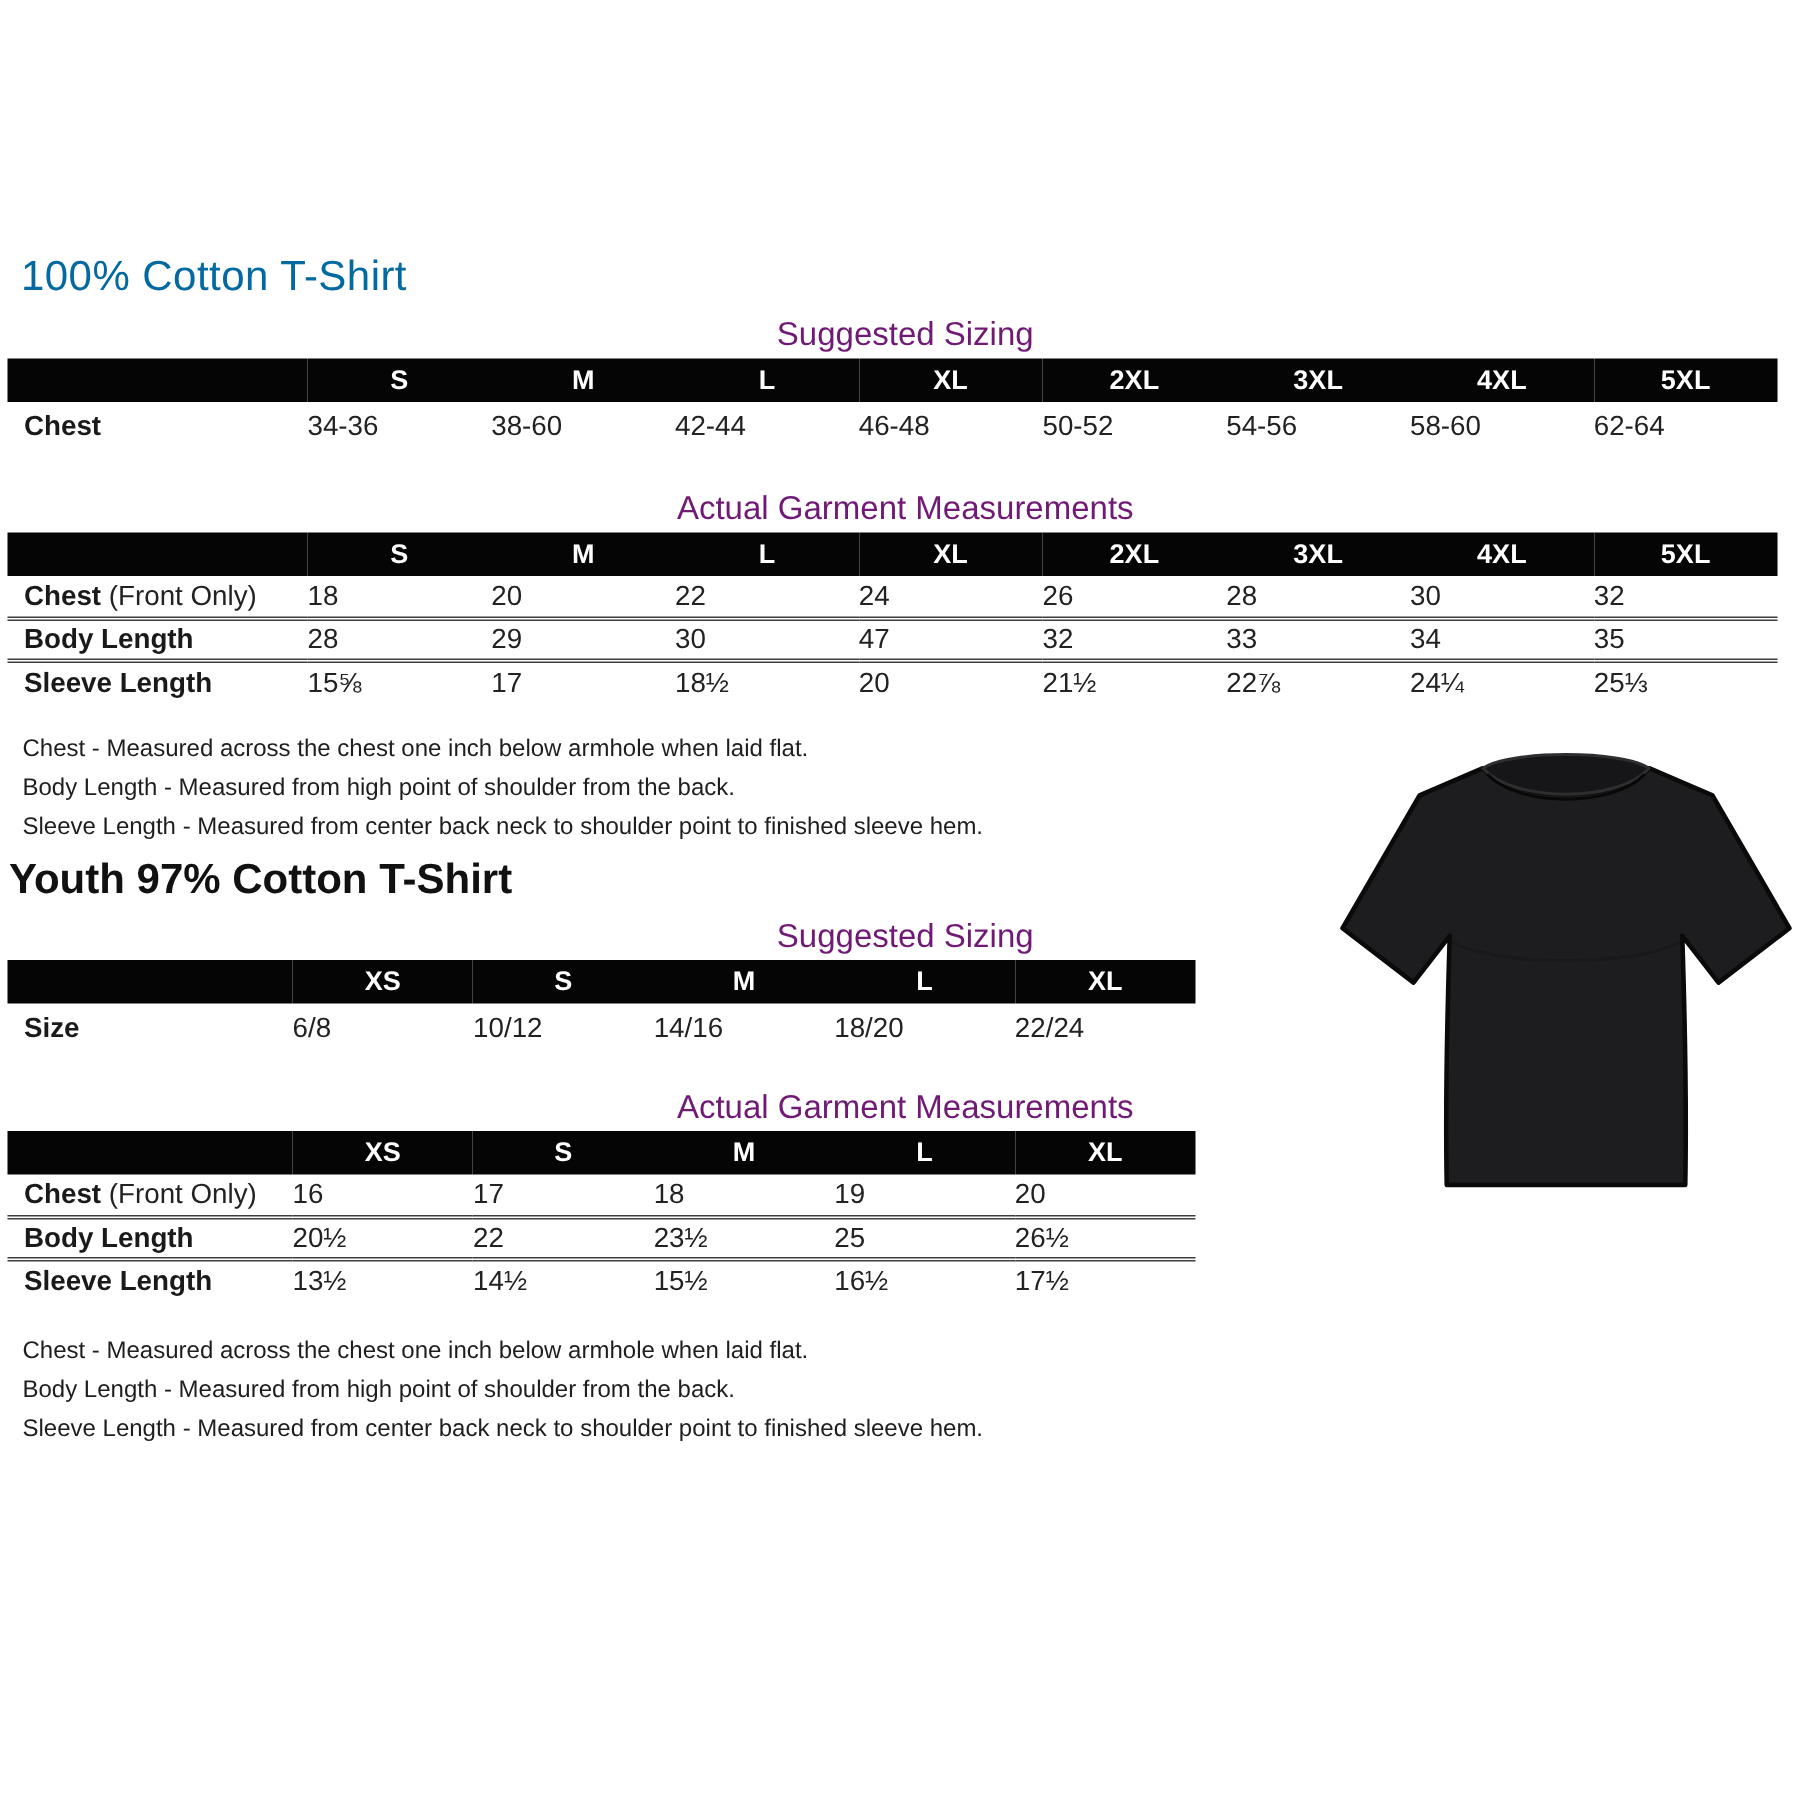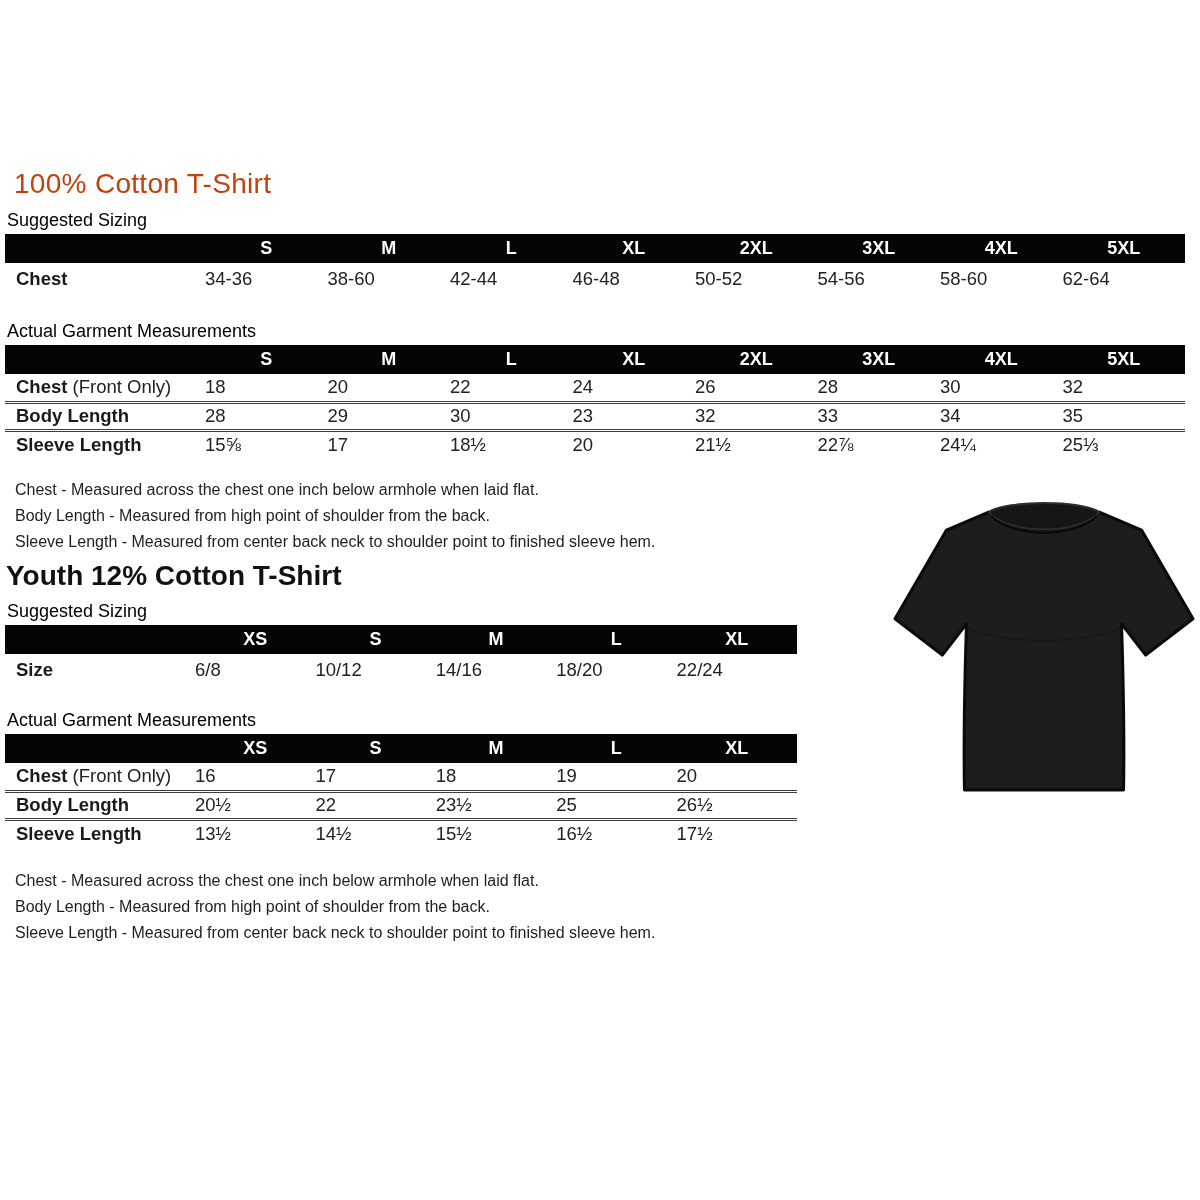--- a/index.html
+++ b/index.html
@@ -7,28 +7,28 @@
   body {
     width: 1200px; height: 1200px;
     font-family: "Liberation Sans", sans-serif;
     color: #1c1c1c;
     overflow: hidden;
   }
   .page { position: relative; width: 1200px; height: 1200px; padding-top: 166px; }
 
   
   .title-row { display: flex; align-items: flex-start; padding-left: 14px; height: 44px; }
-  .page-title { font-size: 28px; font-weight: 400; letter-spacing: .3px; color: #c2410c; padding-top: 2px; }
+  .page-title { font-size: 28px; font-weight: 400; letter-spacing: .3px; color: #0369a1; padding-top: 2px; }
   .banner {
     margin-left: 48px; width: 556px; background: #050505; color: #fdfdfd;
     font-weight: 700; font-size: 28px; letter-spacing: 9px;
     text-align: center; padding: 5px 0 6px 9px; border: 1px solid #000;
   }
 
-  .section-label { font-size: 18px; color: #000000; padding-left: 7px; }
+  .section-label { font-size: 22px; color: #701a75; padding-left: 7px; text-align: center; }
   .lbl-1 { margin-top: 0px; }
   .lbl-2 { margin-top: 27px; }
   .lbl-3 { margin-top: 9px; }
   .lbl-4 { margin-top: 25px; }
 
   table { border-collapse: collapse; table-layout: fixed; margin-left: 5px; margin-top: 3px; }
   .adult-table { width: 1180px; }
   .youth-table { width: 792px; }
   thead th {
     background: #050505; color: #ffffff; font-size: 18px; font-weight: 700;
@@ -118,21 +118,21 @@
         <td>26</td>
         <td>28</td>
         <td>30</td>
         <td>32</td>
       </tr>
       <tr>
         <td class="lbl"><span class="b">Body Length</span></td>
         <td>28</td>
         <td>29</td>
         <td>30</td>
-        <td>23</td>
+        <td>47</td>
         <td>32</td>
         <td>33</td>
         <td>34</td>
         <td>35</td>
       </tr>
       <tr>
         <td class="lbl"><span class="b">Sleeve Length</span></td>
         <td>15⅝</td>
         <td>17</td>
         <td>18½</td>
@@ -144,21 +144,21 @@
       </tr>
     </tbody>
   </table>
 
   <div class="notes">
     <div>Chest - Measured across the chest one inch below armhole when laid flat.</div>
     <div>Body Length - Measured from high point of shoulder from the back.</div>
     <div>Sleeve Length - Measured from center back neck to shoulder point to finished sleeve hem.</div>
   </div>
 
-  <h2 class="youth-title">Youth 12% Cotton T-Shirt</h2>
+  <h2 class="youth-title">Youth 97% Cotton T-Shirt</h2>
 
   <div class="section-label lbl-3">Suggested Sizing</div>
   <table class="youth-table suggested">
     <thead>
       <tr>
         <th class="lbl"></th>
         <th>XS</th>
         <th>S</th>
         <th>M</th>
         <th>L</th>

